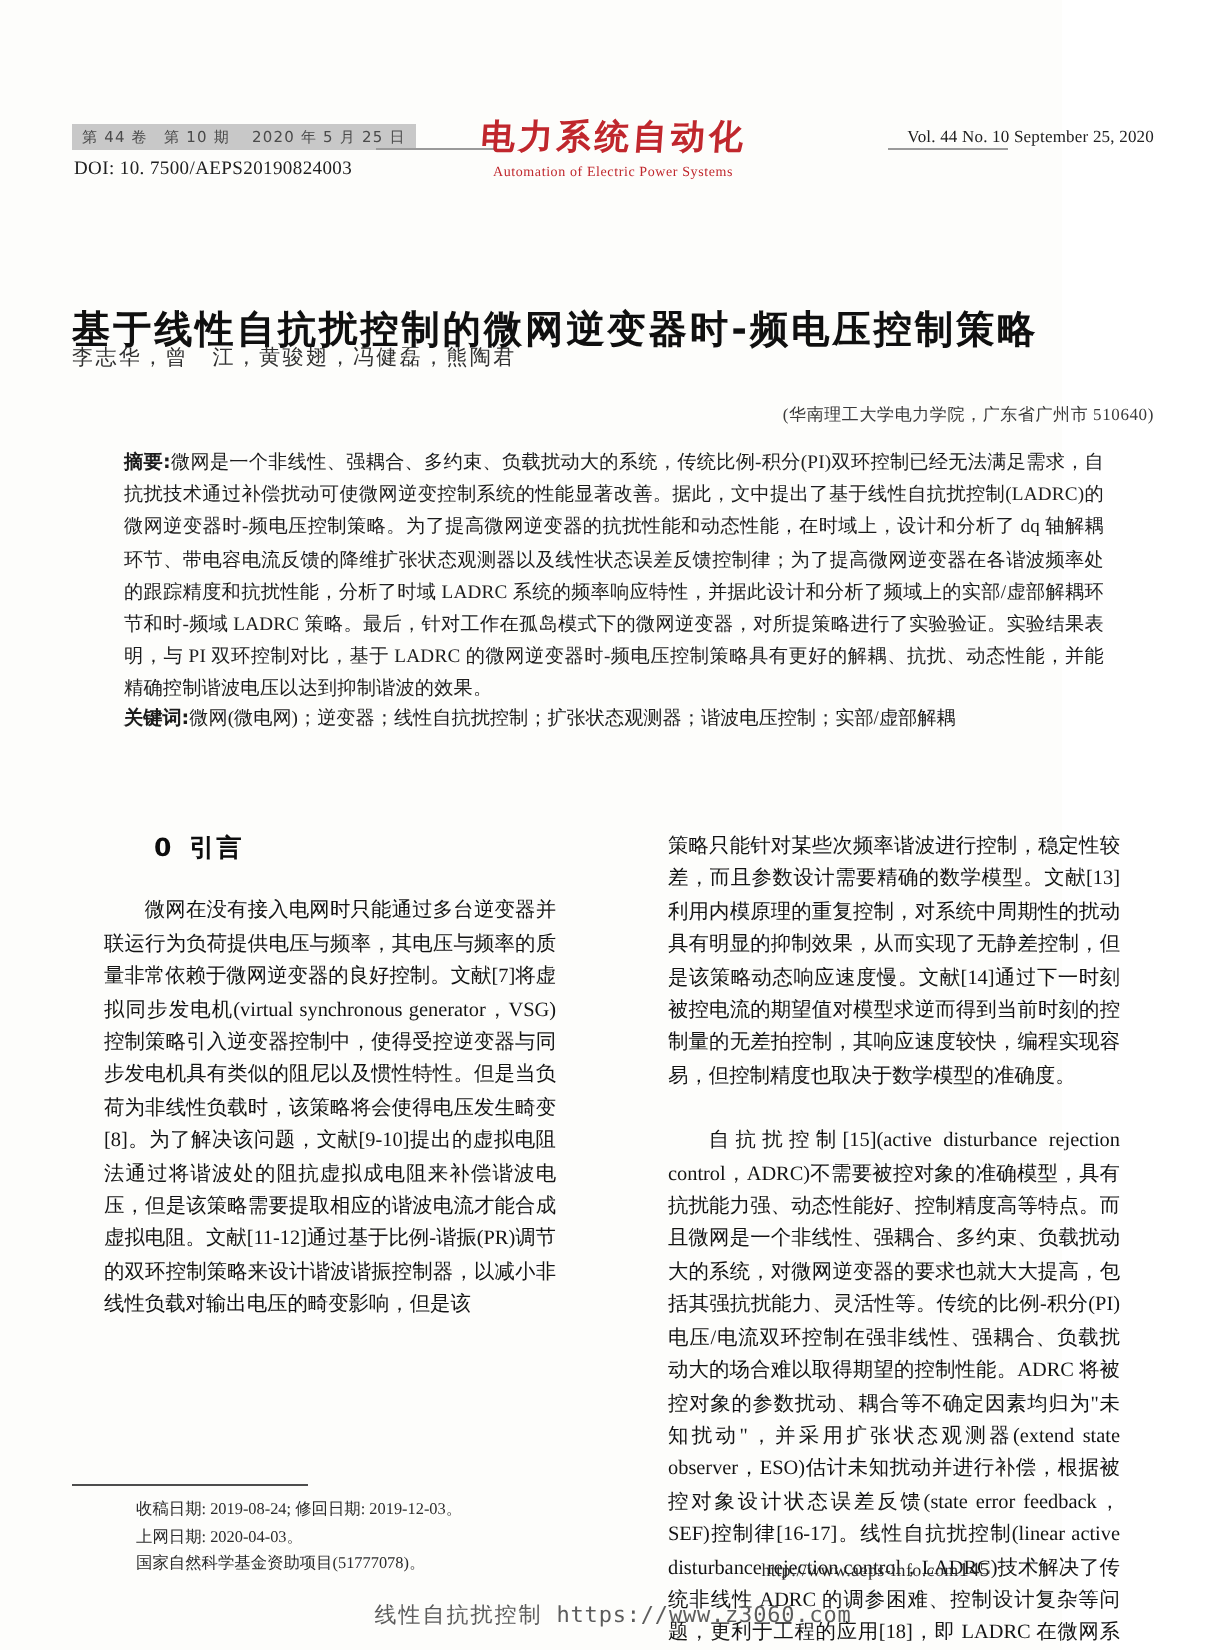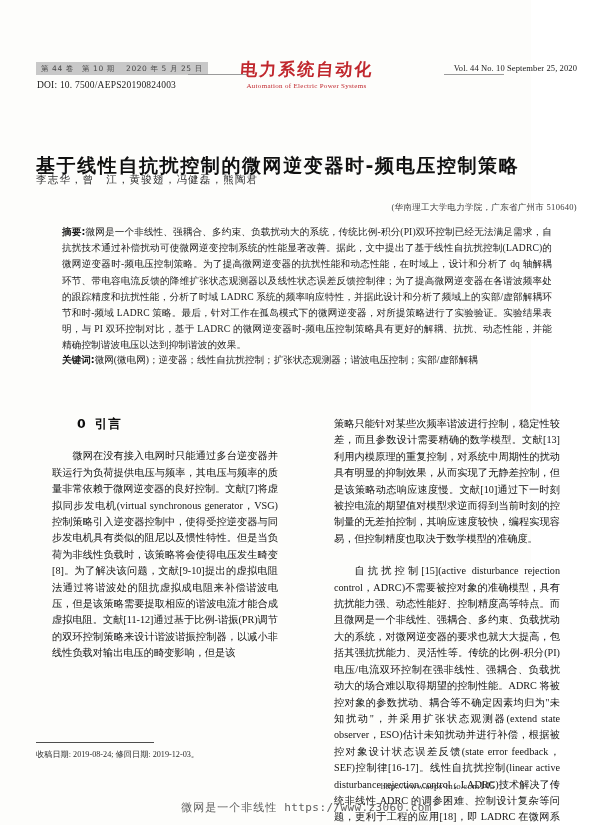--- a/index.html
+++ b/index.html
@@ -202,21 +202,21 @@
   }
   .footnotes {
     position: absolute;
     left: 36px;
     top: 748px;
     width: 258px;
     font-size: 8.2px;
     line-height: 13.6px;
     color: #2a2a2a;
   }
-  .footnotes div { white-space: nowrap; }
+  .footnotes div { white-space: nowrap; margin-left: 32px; }
 
   
   .page-footer {
     position: absolute;
     right: 36px;
     top: 780px;
     font-size: 9px;
     color: #2a2a2a;
     letter-spacing: 0.2px;
     white-space: nowrap;
@@ -262,26 +262,28 @@
   <div class="abstract"><b>摘要:</b><span>微网是一个非线性、强耦合、多约束、负载扰动大的系统，传统比例-积分(PI)双环控制已经无法满足需求，自抗扰技术通过补偿扰动可使微网逆变控制系统的性能显著改善。据此，文中提出了基于线性自抗扰控制(LADRC)的微网逆变器时-频电压控制策略。为了提高微网逆变器的抗扰性能和动态性能，在时域上，设计和分析了 dq 轴解耦环节、带电容电流反馈的降维扩张状态观测器以及线性状态误差反馈控制律；为了提高微网逆变器在各谐波频率处的跟踪精度和抗扰性能，分析了时域 LADRC 系统的频率响应特性，并据此设计和分析了频域上的实部/虚部解耦环节和时-频域 LADRC 策略。最后，针对工作在孤岛模式下的微网逆变器，对所提策略进行了实验验证。实验结果表明，与 PI 双环控制对比，基于 LADRC 的微网逆变器时-频电压控制策略具有更好的解耦、抗扰、动态性能，并能精确控制谐波电压以达到抑制谐波的效果。</span></div>
 
   <div class="keywords"><b>关键词:</b><span>微网(微电网)；逆变器；线性自抗扰控制；扩张状态观测器；谐波电压控制；实部/虚部解耦</span></div>
 
   <div class="col col-left">
     <p class="sec-head"><span class="num">0</span><span>引言</span></p>
     <p>微网在没有接入电网时只能通过多台逆变器并联运行为负荷提供电压与频率，其电压与频率的质量非常依赖于微网逆变器的良好控制。文献[7]将虚拟同步发电机(virtual synchronous generator，VSG)控制策略引入逆变器控制中，使得受控逆变器与同步发电机具有类似的阻尼以及惯性特性。但是当负荷为非线性负载时，该策略将会使得电压发生畸变[8]。为了解决该问题，文献[9-10]提出的虚拟电阻法通过将谐波处的阻抗虚拟成电阻来补偿谐波电压，但是该策略需要提取相应的谐波电流才能合成虚拟电阻。文献[11-12]通过基于比例-谐振(PR)调节的双环控制策略来设计谐波谐振控制器，以减小非线性负载对输出电压的畸变影响，但是该</p>
   </div>
 
   <div class="col col-right">
-    <p class="noindent">策略只能针对某些次频率谐波进行控制，稳定性较差，而且参数设计需要精确的数学模型。文献[13]利用内模原理的重复控制，对系统中周期性的扰动具有明显的抑制效果，从而实现了无静差控制，但是该策略动态响应速度慢。文献[10]通过下一时刻被控电流的期望值对模型求逆而得到当前时刻的控制量的无差拍控制，其响应速度较快，编程实现容易，但控制精度也取决于数学模型的准确度。</p>
+    <p class="noindent">策略只能针对某些次频率谐波进行控制，稳定性较差，而且参数设计需要精确的数学模型。文献[13]利用内模原理的重复控制，对系统中周期性的扰动具有明显的抑制效果，从而实现了无静差控制，但是该策略动态响应速度慢。文献[14]通过下一时刻被控电流的期望值对模型求逆而得到当前时刻的控制量的无差拍控制，其响应速度较快，编程实现容易，但控制精度也取决于数学模型的准确度。</p>
     <p>自抗扰控制[15](active disturbance rejection control，ADRC)不需要被控对象的准确模型，具有抗扰能力强、动态性能好、控制精度高等特点。而且微网是一个非线性、强耦合、多约束、负载扰动大的系统，对微网逆变器的要求也就大大提高，包括其强抗扰能力、灵活性等。传统的比例-积分(PI)电压/电流双环控制在强非线性、强耦合、负载扰动大的场合难以取得期望的控制性能。ADRC 将被控对象的参数扰动、耦合等不确定因素均归为"未知扰动"，并采用扩张状态观测器(extend state observer，ESO)估计未知扰动并进行补偿，根据被控对象设计状态误差反馈(state error feedback，SEF)控制律[16-17]。线性自抗扰控制(linear active disturbance rejection control，LADRC)技术解决了传统非线性 ADRC 的调参困难、控制设计复杂等问题，更利于工程的应用[18]，即 LADRC 在微网系统控制中更具优势。</p>
   </div>
 
   <div class="footnote-rule"></div>
   <div class="footnotes">
     <div>收稿日期: 2019-08-24; 修回日期: 2019-12-03。</div>
+    <div>上网日期: 2020-04-03。</div>
+    <div>国家自然科学基金资助项目(51777078)。</div>
   </div>
 
   <div class="page-footer"><span>http://www.aeps-info.com</span><span class="pgno">145</span></div>
 
-  <div class="watermark"><span class="cn">微网是一个非线性</span> <span>https://www.z3060.com</span></div>
+  <div class="watermark"><span class="cn">线性自抗扰控制</span> <span>https://www.z3060.com</span></div>
 
 </div>
 
 </body></html>

